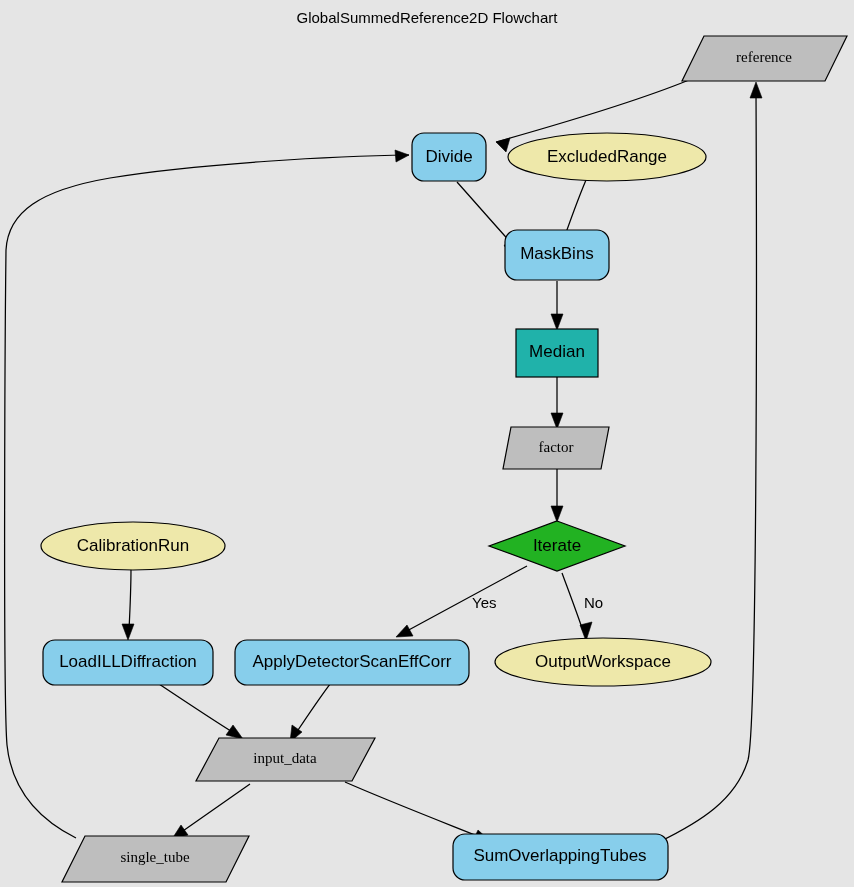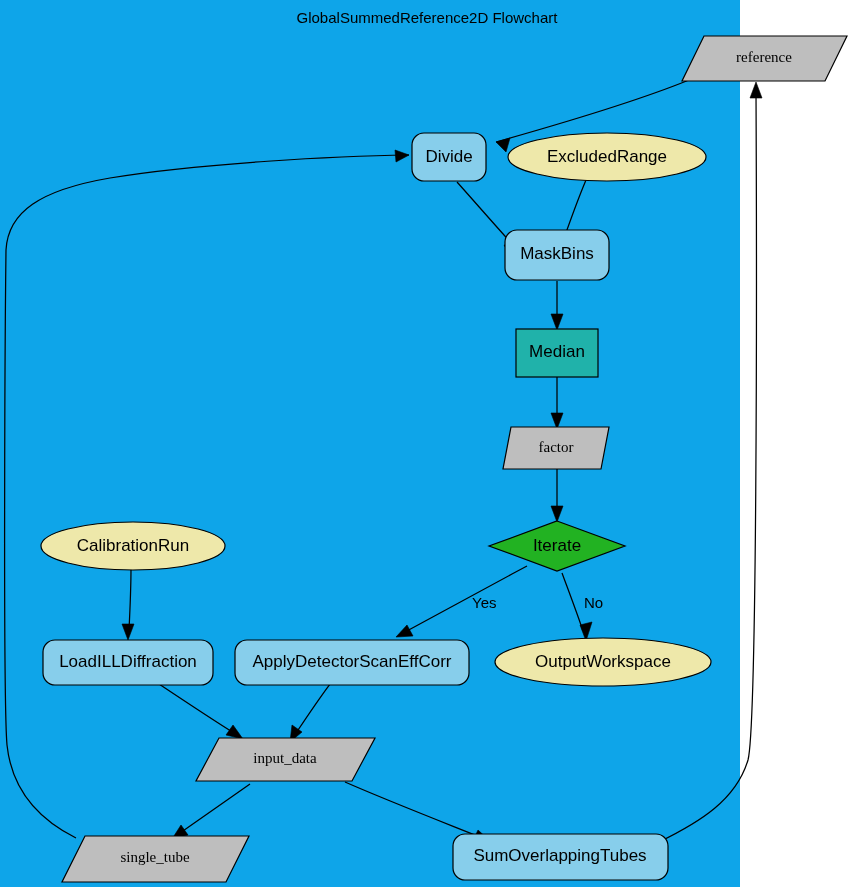--- a/index.html
+++ b/index.html
@@ -8,23 +8,23 @@
     background: #ffffff;
   }
   body {
     width: 854px;
     height: 887px;
     font-family: "Liberation Sans", sans-serif;
     overflow: hidden;
   }
   #flowchart-root {
     position: relative;
-    width: 740px;
+    width: 854px;
     height: 887px;
-    background: #0ea5e9;
+    background: #e5e5e5;
   }
   svg#chart-svg {
     display: block;
     width: 854px;
     height: 887px;
   }
   .node-shape {
     stroke: #000000;
     stroke-width: 1.2;
   }

